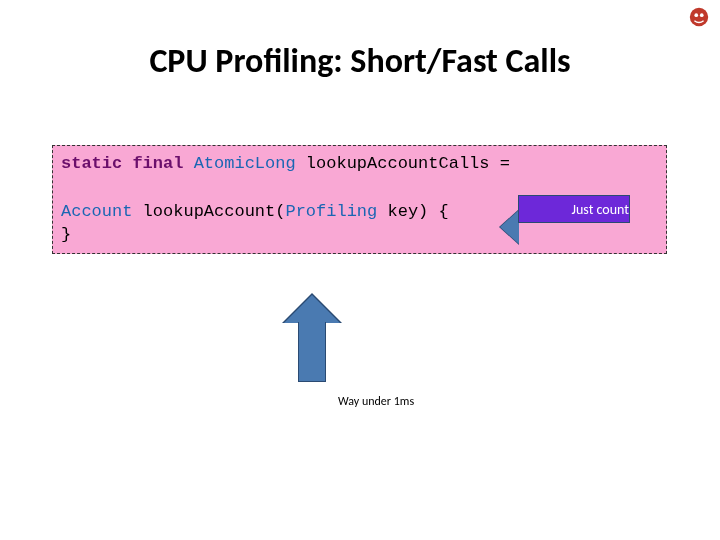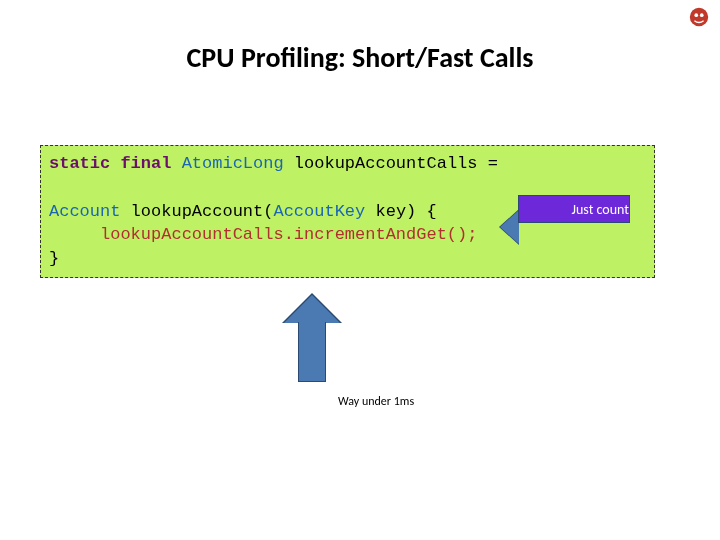--- a/index.html
+++ b/index.html
@@ -18,35 +18,35 @@
     right: 10px;
     width: 22px;
     height: 22px;
   }
   .title {
     position: absolute;
     top: 40px;
     left: 0;
     width: 720px;
     text-align: center;
-    font-size: 28px;
+    font-size: 34px;
     font-weight: 700;
     color: #000;
   }
   .codebox {
     position: absolute;
     top: 145px;
-    left: 40px;
+    left: 52px;
     width: 615px;
     border: 1px dashed #333;
     padding: 6px 8px 6px 8px;
     font-family: Consolas, "Courier New", monospace;
     font-size: 17px;
     line-height: 1.4;
-    background: #bef264;
+    background: #f9a8d4;
     box-sizing: border-box;
   }
   .codebox .line { white-space: pre; }
   .kw   { font-weight: 700; color: #6b0f6b; }   
   .type { color: #1a66b3; }                     
   .nm   { color: #000; }                        
   .em   { color: #b03030; }                     
   .blank { height: 1.4em; }
 
   
@@ -132,22 +132,21 @@
     <circle cx="15" cy="10" r="2" fill="#fff"></circle>
     <path d="M7 16 Q12 20 17 16" stroke="#fff" stroke-width="1.5" fill="none"></path>
   </svg>
 </div>
 
 <div class="title">CPU Profiling: Short/Fast Calls</div>
 
 <div class="codebox">
   <div class="line"><span class="kw">static final</span> <span class="type">AtomicLong</span><span class="nm"> lookupAccountCalls =</span></div>
   <div class="blank"></div>
-  <div class="line"><span class="type">Account</span><span class="nm"> lookupAccount(</span><span class="type">AccoutKey</span><span class="nm"> key) {</span></div>
-  <div class="line">     <span class="em">lookupAccountCalls.incrementAndGet();</span></div>
+  <div class="line"><span class="type">Account</span><span class="nm"> lookupAccount(</span><span class="type">Profiling</span><span class="nm"> key) {</span></div>
   <div class="line"><span class="nm">}</span></div>
 </div>
 
 <div class="ra-head-border"></div>
 <div class="ra-head"></div>
 <div class="ra-shaft">Just count</div>
 
 <div class="ua-head-border"></div>
 <div class="ua-head"></div>
 <div class="ua-shaft"></div>

